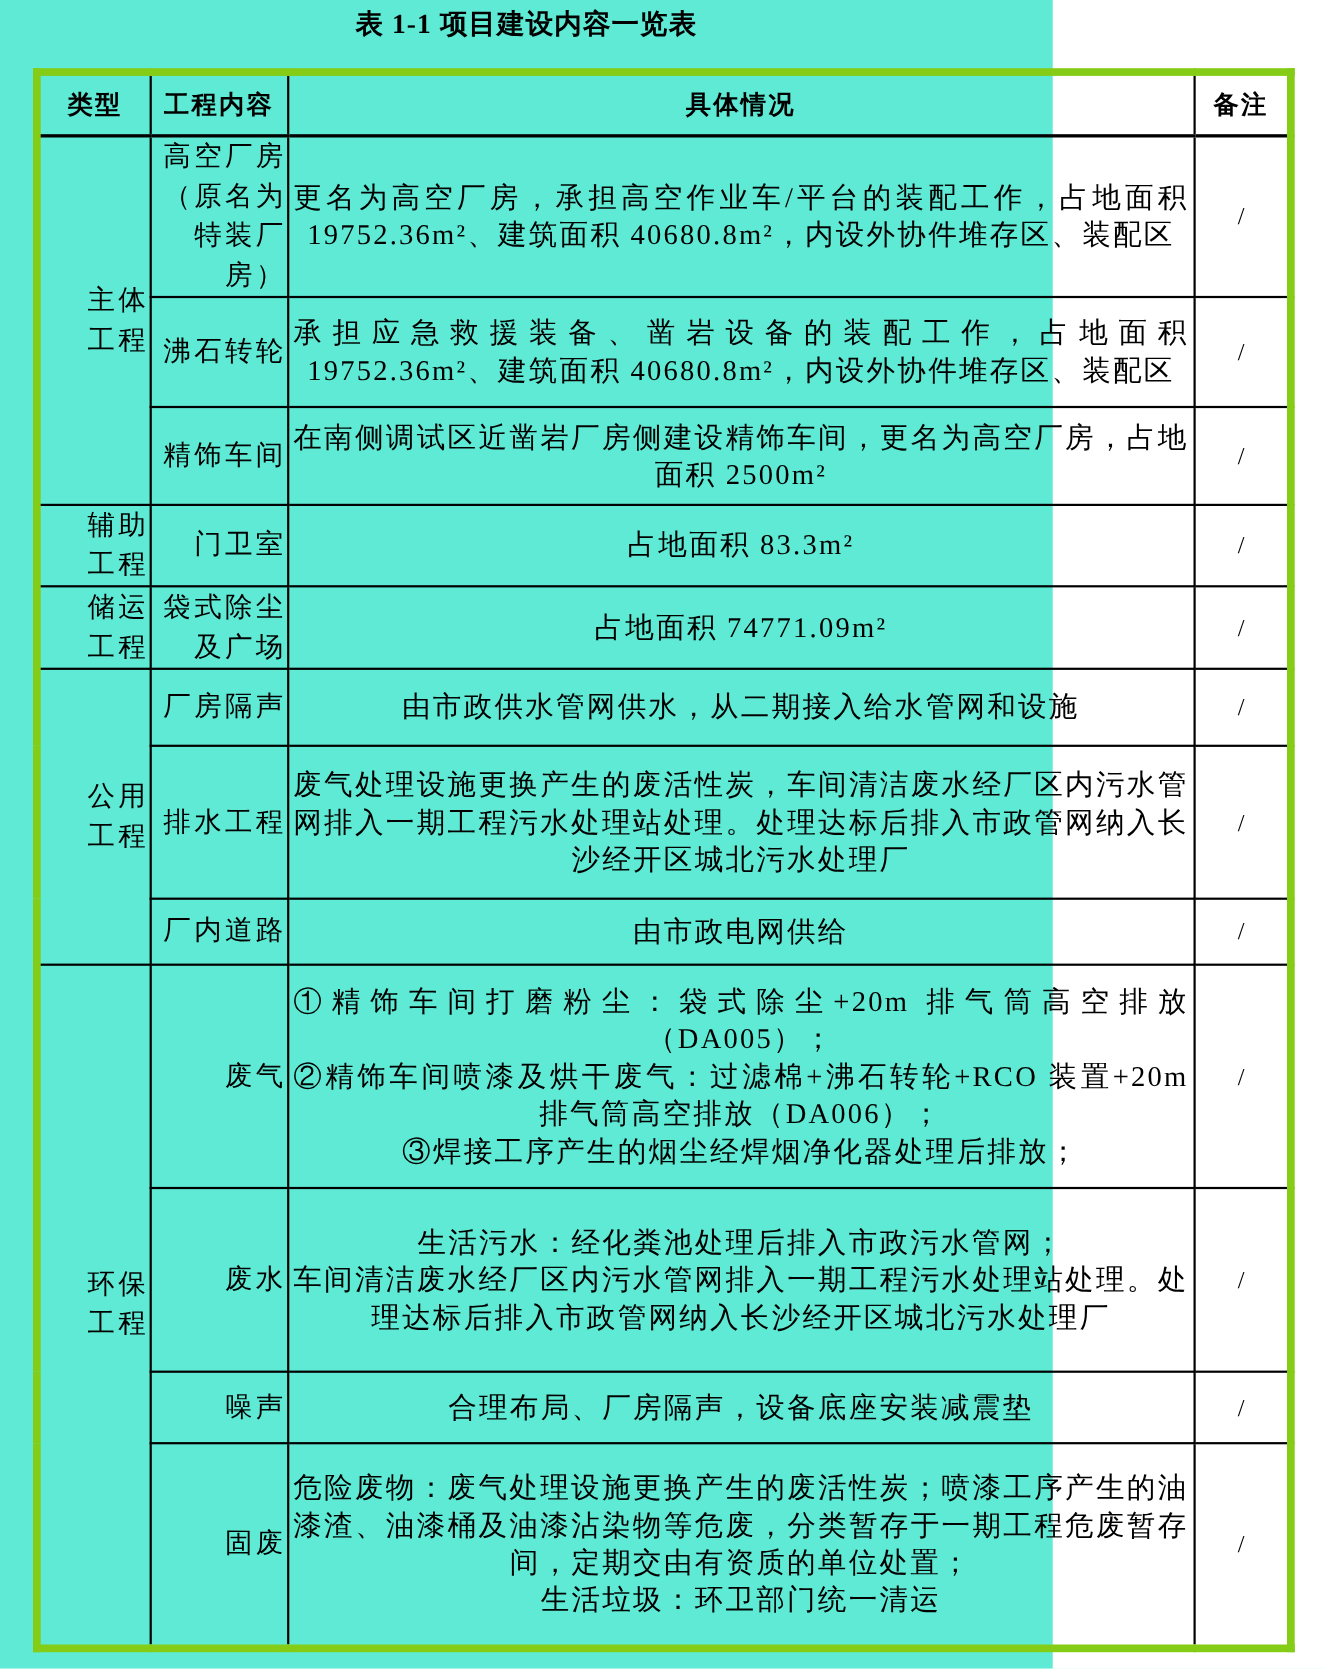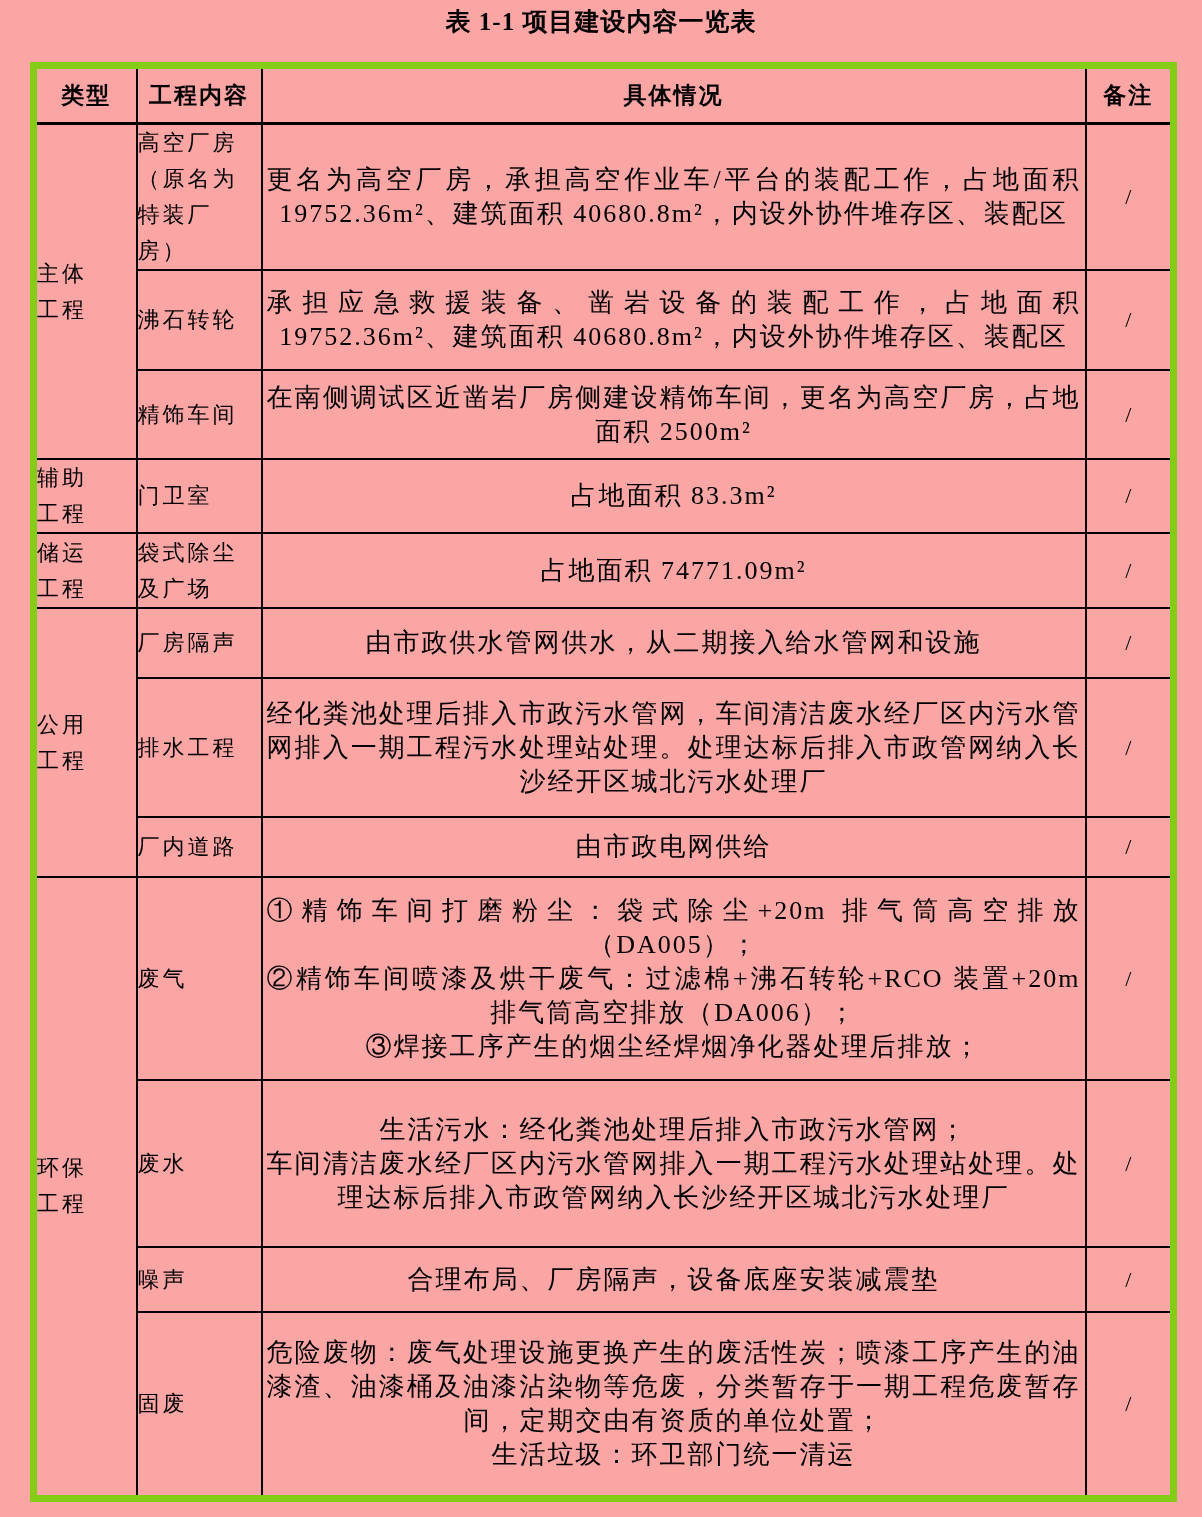--- a/index.html
+++ b/index.html
@@ -1,21 +1,21 @@
 <!DOCTYPE html>
 <html><head>
 <meta charset="utf-8">
 <style>
   * { box-sizing: border-box; }
   html, body { margin: 0; padding: 0; background: #ffffff; }
   .page {
     position: relative;
-    width: 1202px;
+    width: 957px;
     height: 1517px;
-    background: #fca5a5;
+    background: #5eead4;
     color: #000000;
     font-family: "Liberation Serif", "DejaVu Serif", serif;
   }
   .doc-title {
     position: absolute;
     top: 5px;
     left: 0;
     width: 100%;
     text-align: center;
     font-size: 25px;
@@ -38,22 +38,22 @@
     overflow: hidden;
   }
   th {
     font-size: 23px;
     font-weight: bold;
     text-align: center;
     letter-spacing: 2px;
     border-bottom: 3px solid #000000;
   }
   td.group, td.project {
-    font-size: 22px;
-    text-align: left;
+    font-size: 25px;
+    text-align: right;
     white-space: pre-line;
     line-height: 36px;
     letter-spacing: 3px;
   }
   td.detail {
     font-size: 26px;
     text-align: justify;
     text-align-last: center;
     white-space: pre-line;
     line-height: 34px;
@@ -139,21 +139,21 @@
 
     <tr class="r6">
       <td class="group" rowspan="3">公用
 工程</td>
       <td class="project">厂房隔声</td>
       <td class="detail">由市政供水管网供水，从二期接入给水管网和设施</td>
       <td class="note">/</td>
     </tr>
     <tr class="r7">
       <td class="project">排水工程</td>
-      <td class="detail">经化粪池处理后排入市政污水管网，车间清洁废水经厂区内污水管网排入一期工程污水处理站处理。处理达标后排入市政管网纳入长沙经开区城北污水处理厂</td>
+      <td class="detail">废气处理设施更换产生的废活性炭，车间清洁废水经厂区内污水管网排入一期工程污水处理站处理。处理达标后排入市政管网纳入长沙经开区城北污水处理厂</td>
       <td class="note">/</td>
     </tr>
     <tr class="r8">
       <td class="project">厂内道路</td>
       <td class="detail">由市政电网供给</td>
       <td class="note">/</td>
     </tr>
 
     <tr class="r9">
       <td class="group" rowspan="4">环保

